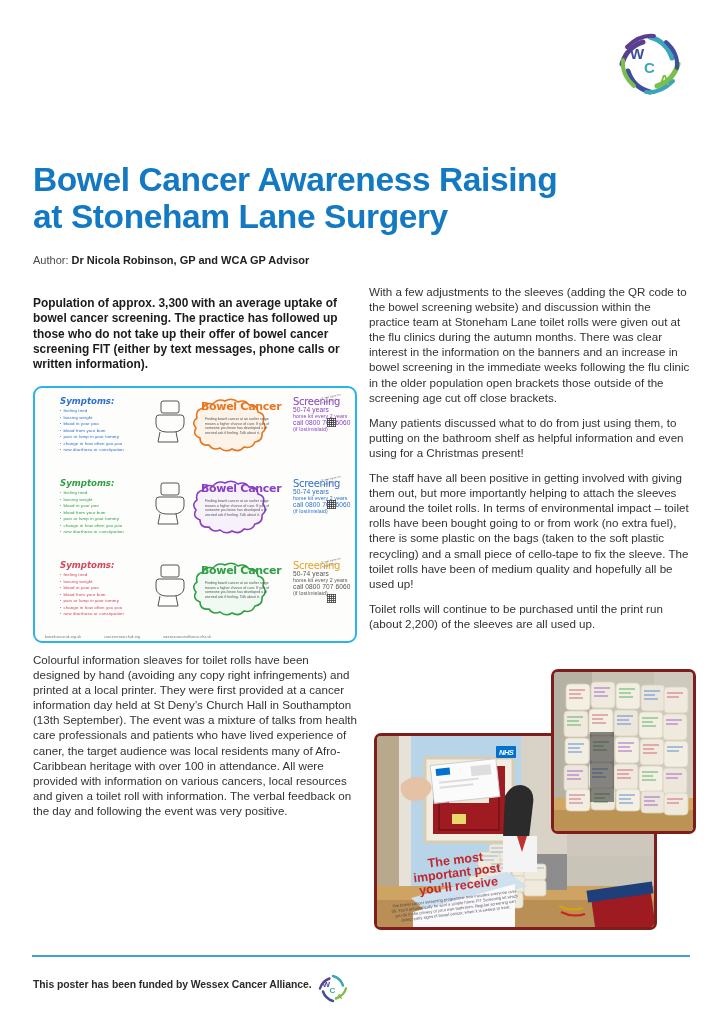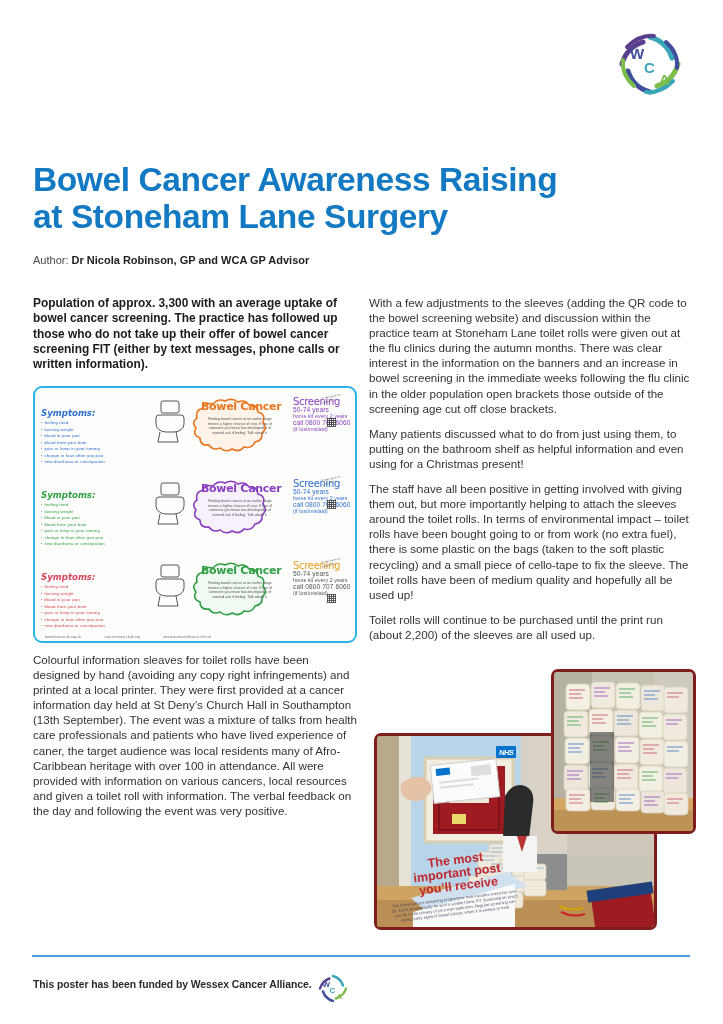--- a/index.html
+++ b/index.html
@@ -28,21 +28,21 @@
 
   .author{
     position:absolute;left:33px;top:252px;
     font-size:11px;color:#3a3a3a;line-height:16px;
   }
   .author .lbl{font-weight:normal;color:#4a4a4a;}
   .author .nm{font-weight:bold;color:#222;}
 
   
   .col-left{position:absolute;left:33px;top:296px;width:324px;}
-  .col-right{position:absolute;left:369px;top:295px;width:322px;}
+  .col-right{position:absolute;left:369px;top:284px;width:322px;}
 
   p.body{
     margin:0 0 10px 0;
     font-size:11.6px;line-height:15.1px;color:#333333;
     text-align:left;
   }
   p.lead{
     margin:0 0 10px 0;
     font-size:11.9px;line-height:15.3px;color:#1b1b1b;font-weight:bold;
   }
@@ -50,27 +50,27 @@
   
   .sketch{
     position:absolute;left:33px;top:386px;width:324px;height:257px;
     border:2.5px solid #2bb4e8;border-radius:9px;background:#fdfdfb;
     box-sizing:border-box;overflow:hidden;
   }
   .sk-row{position:absolute;left:0;width:100%;height:79px;padding:4px 8px;box-sizing:border-box;}
   .sk-row.r1{top:4px;}
   .sk-row.r2{top:86px;}
   .sk-row.r3{top:168px;}
-  .sk-sym{position:absolute;left:6px;top:4px;width:100px;margin-top:12px;}
+  .sk-sym{position:absolute;left:25px;top:4px;width:100px;}
   .sk-sym .hd{font-family:"DejaVu Sans",sans-serif;font-style:italic;font-weight:bold;font-size:8.6px;}
   .sk-sym ul{margin:2px 0 0 0;padding:0;list-style:none;}
   .sk-sym li{font-size:4.4px;line-height:5.5px;white-space:nowrap;letter-spacing:.1px;}
   .sk-sym li:before{content:"\25AA";margin-right:2px;font-size:3.6px;}
   .sk-toilet{position:absolute;left:112px;top:7px;width:42px;height:46px;}
-  .sk-blob{position:absolute;left:158px;top:2px;width:96px;height:65px;text-align:center;}
+  .sk-blob{position:absolute;left:158px;top:2px;width:96px;height:65px;}
   .sk-blob .bt{position:absolute;left:8px;top:6px;font-family:"DejaVu Sans",sans-serif;font-weight:bold;font-size:11px;letter-spacing:-.3px;}
   .sk-blob .bp{position:absolute;left:12px;top:23px;width:70px;font-size:3.6px;line-height:4.6px;color:#555;}
   .sk-scr{position:absolute;left:258px;top:4px;width:66px;}
   .sk-scr .st{font-family:"DejaVu Sans",sans-serif;font-size:10px;letter-spacing:-.3px;}
   .sk-scr .sl{font-size:5.2px;line-height:6.4px;letter-spacing:.1px;}
   .sk-scr .sl.big{font-size:6.6px;}
   .sk-note{position:absolute;font-size:3.1px;line-height:3.6px;color:#777;transform:rotate(-13deg);}
   .sk-qr{position:absolute;width:9px;height:9px;background:
      repeating-linear-gradient(90deg,#333 0 1px,#fff 1px 2px),
      repeating-linear-gradient(0deg,#333 0 1px,transparent 1px 2px);

